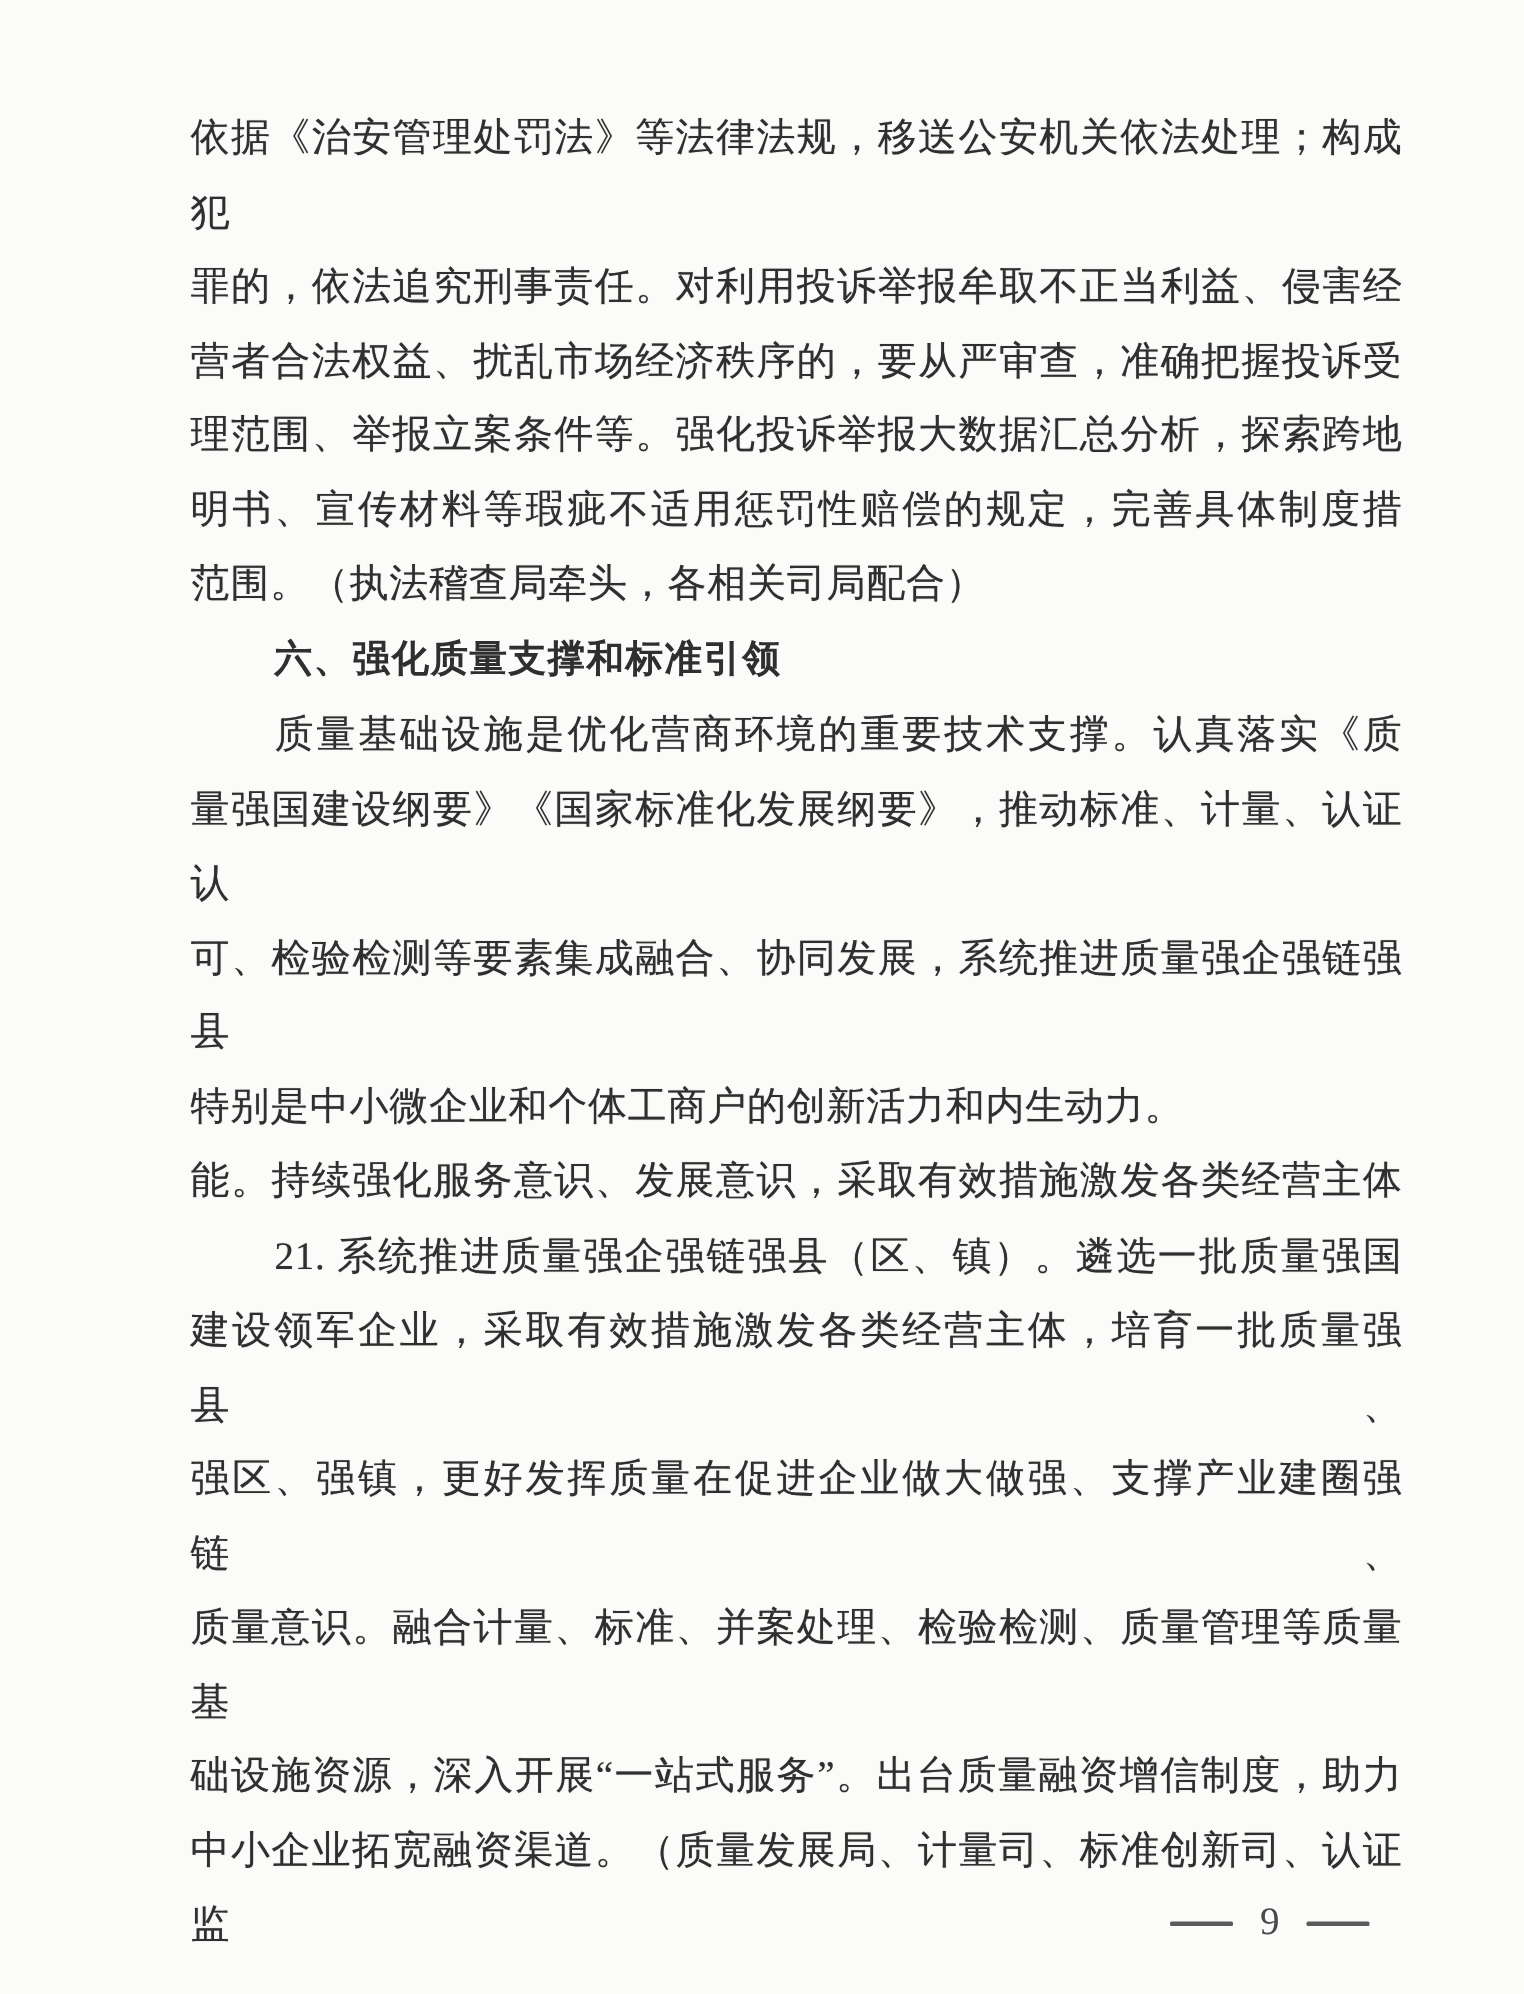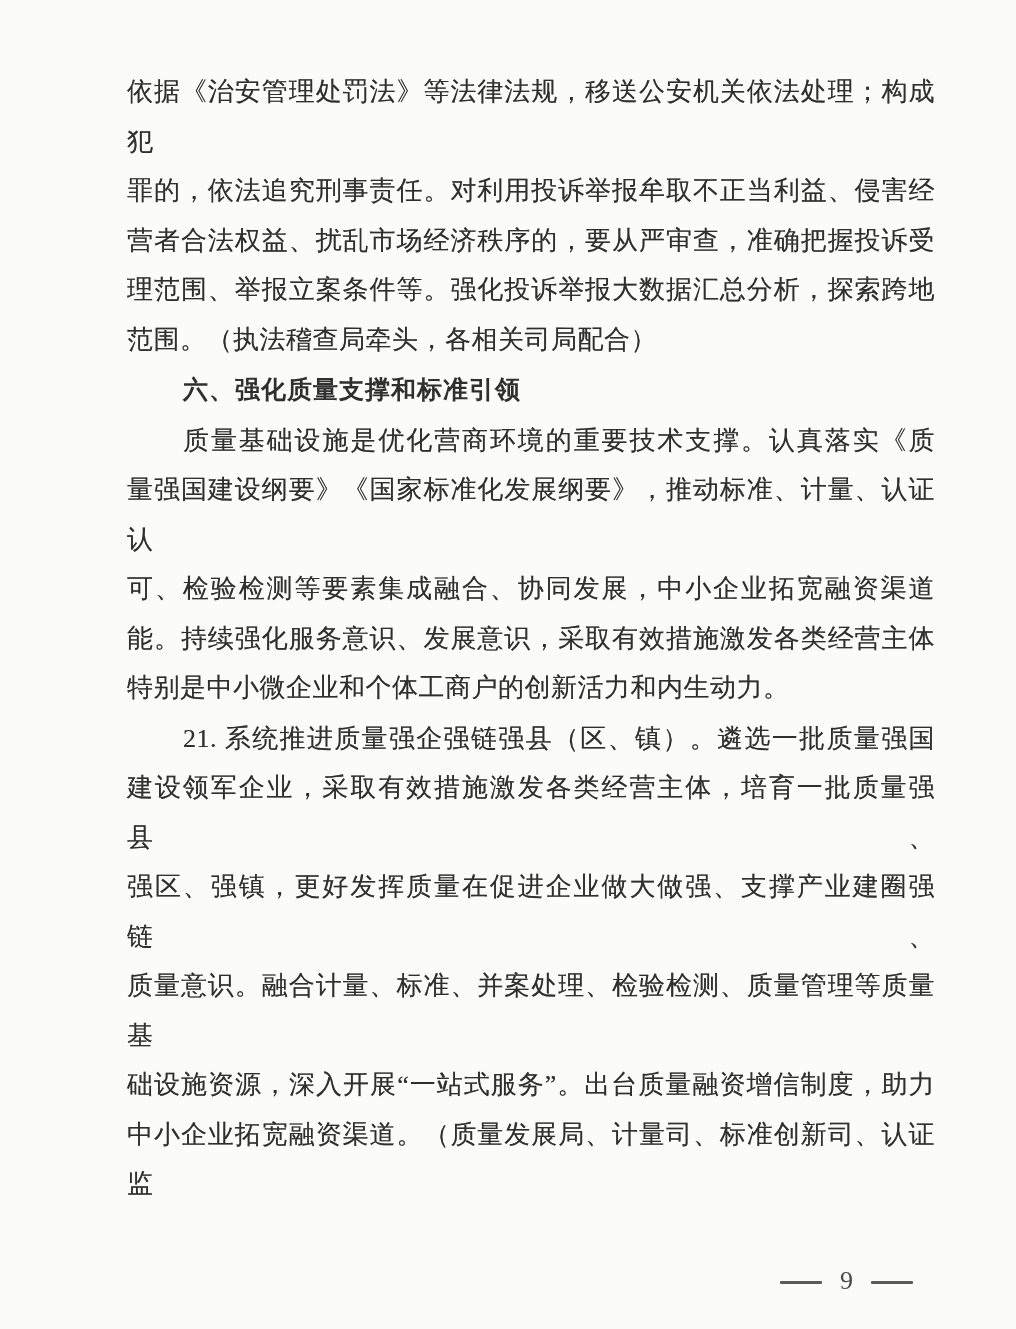--- a/index.html
+++ b/index.html
@@ -74,31 +74,32 @@
 </head>
 <body>
 
 <div class="scan-page">
   <div class="page-body">
       <div class="block paragraph">
         <div class="line">依据《治安管理处罚法》等法律法规，移送公安机关依法处理；构成犯</div>
         <div class="line">罪的，依法追究刑事责任。对利用投诉举报牟取不正当利益、侵害经</div>
         <div class="line">营者合法权益、扰乱市场经济秩序的，要从严审查，准确把握投诉受</div>
         <div class="line">理范围、举报立案条件等。强化投诉举报大数据汇总分析，探索跨地</div>
+        <div class="line">明书、宣传材料等瑕疵不适用惩罚性赔偿的规定，完善具体制度措</div>
         <div class="line last">范围。（执法稽查局牵头，各相关司局配合）</div>
       </div>
       <div class="block heading">
         <div class="line last indent">六、强化质量支撑和标准引领</div>
       </div>
       <div class="block paragraph">
         <div class="line indent">质量基础设施是优化营商环境的重要技术支撑。认真落实《质</div>
         <div class="line">量强国建设纲要》《国家标准化发展纲要》，推动标准、计量、认证认</div>
-        <div class="line">可、检验检测等要素集成融合、协同发展，中小企业拓宽融资渠道</div>
+        <div class="line">可、检验检测等要素集成融合、协同发展，系统推进质量强企强链强县</div>
+        <div class="line last">特别是中小微企业和个体工商户的创新活力和内生动力。</div>
         <div class="line">能。持续强化服务意识、发展意识，采取有效措施激发各类经营主体</div>
-        <div class="line last">特别是中小微企业和个体工商户的创新活力和内生动力。</div>
       </div>
       <div class="block paragraph">
         <div class="line indent">21.  系统推进质量强企强链强县（区、镇）。遴选一批质量强国</div>
         <div class="line">建设领军企业，采取有效措施激发各类经营主体，培育一批质量强县、</div>
         <div class="line">强区、强镇，更好发挥质量在促进企业做大做强、支撑产业建圈强链、</div>
         <div class="line">质量意识。融合计量、标准、并案处理、检验检测、质量管理等质量基</div>
         <div class="line">础设施资源，深入开展“一站式服务”。出台质量融资增信制度，助力</div>
         <div class="line">中小企业拓宽融资渠道。（质量发展局、计量司、标准创新司、认证监</div>
       </div>
     </div>

